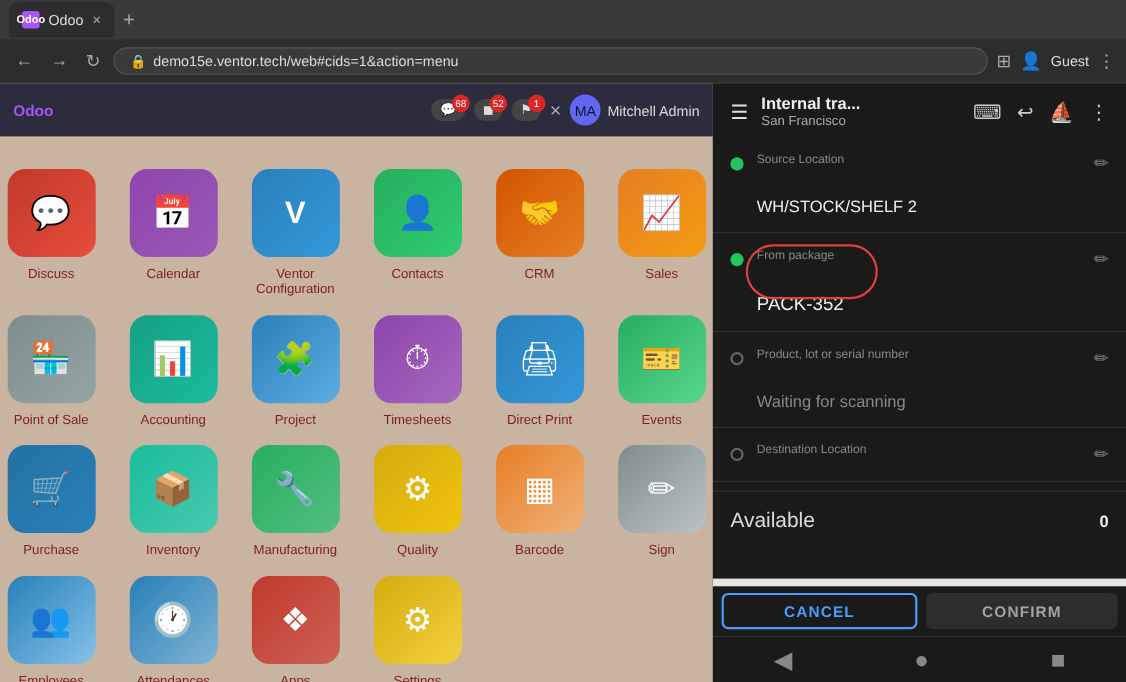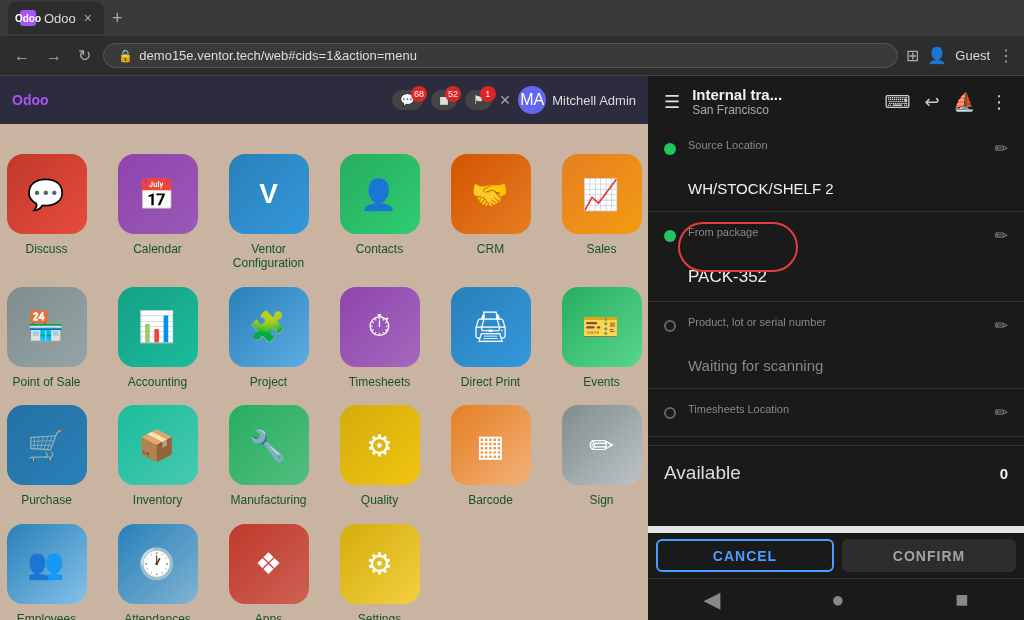--- a/index.html
+++ b/index.html
@@ -134,21 +134,21 @@
       gap: 6px;
       color: #ddd;
       font-size: 13px;
       cursor: pointer;
     }
     .avatar-circle {
       width: 28px; height: 28px;
       border-radius: 50%;
       background: #6366f1;
       display: flex; align-items: center; justify-content: center;
-      color: #ffffff; font-size: 16px;
+      color: #0f172a; font-size: 13px;
     }
 
     
     .app-grid-container {
       flex: 1;
       overflow: auto;
       padding: 30px 20px;
       display: flex;
       align-items: flex-start;
       justify-content: center;
@@ -170,21 +170,21 @@
       width: 80px; height: 80px;
       border-radius: 16px;
       display: flex;
       align-items: center;
       justify-content: center;
       font-size: 32px;
       color: white;
     }
     .app-icon-label {
       font-size: 12px;
-      color: #14532d;
+      color: #7f1d1d;
       text-align: center;
       font-weight: 500;
       line-height: 1.2;
     }
 
     
     .app-discuss { background: linear-gradient(135deg, #c0392b, #e74c3c); }
     .app-calendar { background: linear-gradient(135deg, #8e44ad, #9b59b6); }
     .app-ventor { background: linear-gradient(135deg, #2980b9, #3498db); }
     .app-contacts { background: linear-gradient(135deg, #27ae60, #2ecc71); }
@@ -574,21 +574,21 @@
         <div class="scan-content">
           <div class="scan-label">Product, lot or serial number</div>
           <div class="scan-value" style="color:#888;">Waiting for scanning</div>
         </div>
         <span class="scan-edit-icon">✏</span>
       </div>
 
       <div class="scan-section">
         <div class="indicator-outline" style="width:12px;height:12px;border-radius:50%;border:2px solid #666;margin-top:4px;flex-shrink:0;"></div>
         <div class="scan-content">
-          <div class="scan-label">Timesheets Location</div>
+          <div class="scan-label">Destination Location</div>
         </div>
         <span class="scan-edit-icon">✏</span>
       </div>
 
       <div class="available-row">
         <span class="available-label">Available</span>
         <span class="available-value">0</span>
       </div>
     </div>
 

